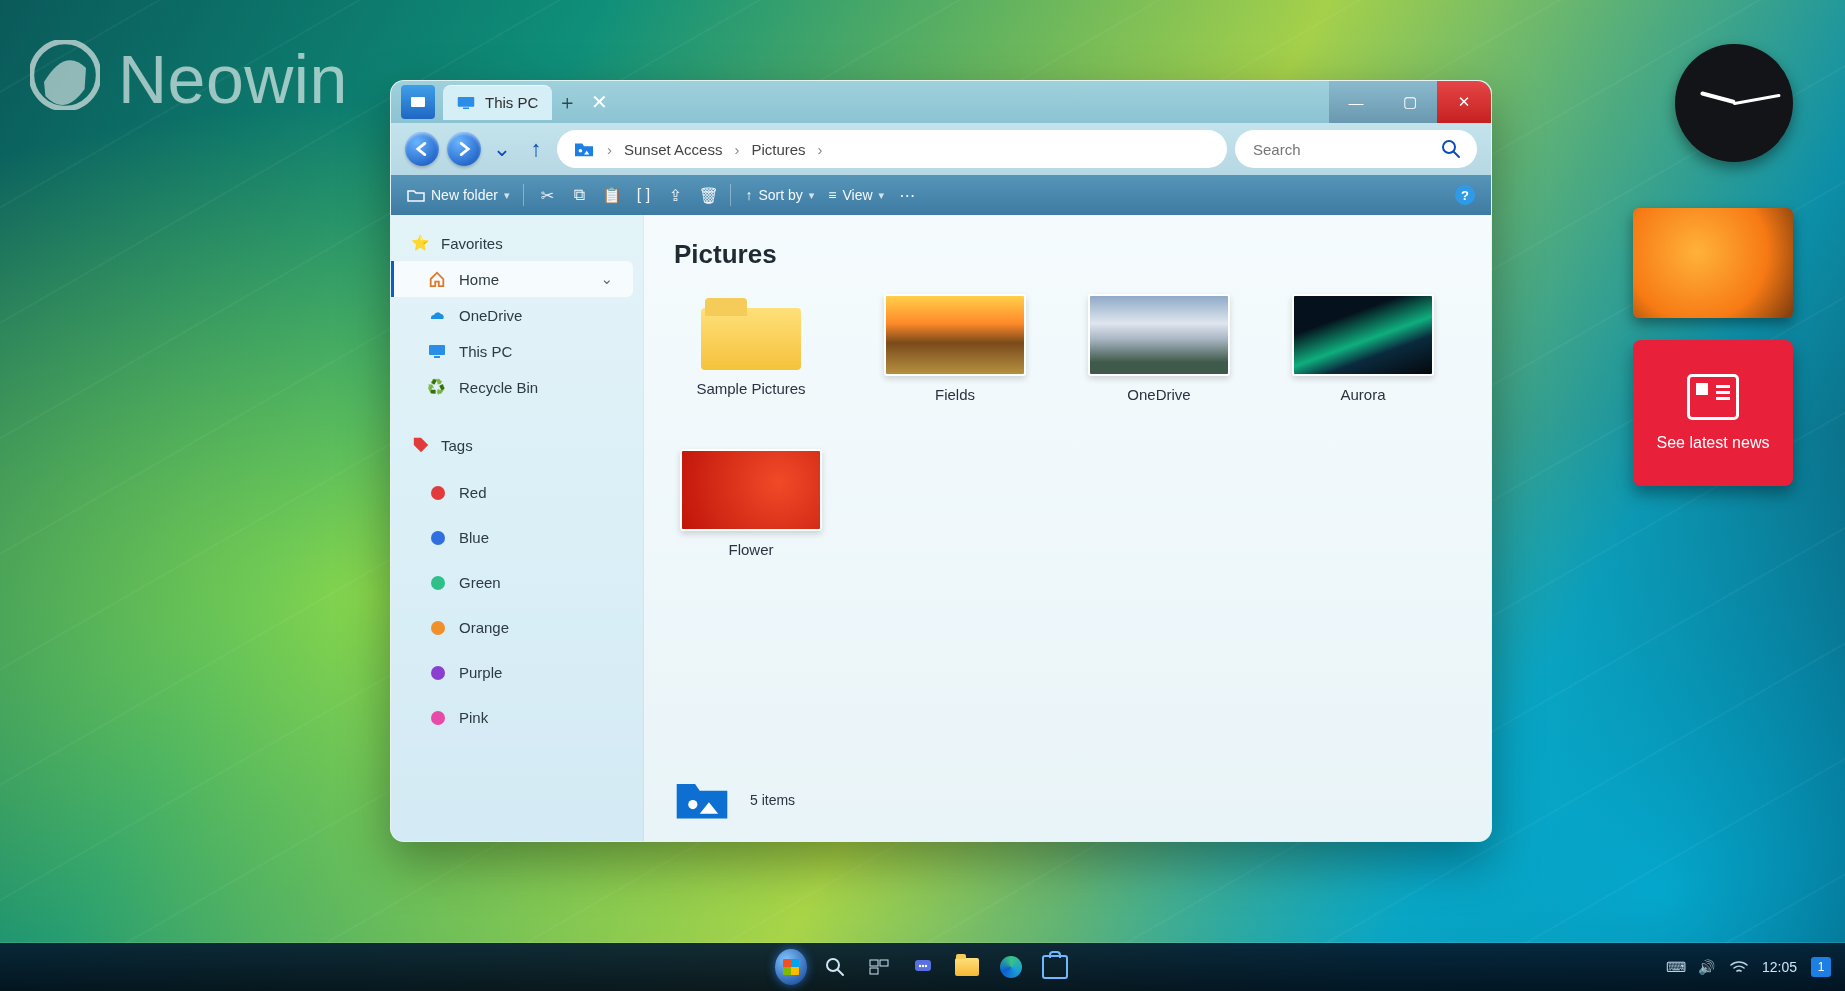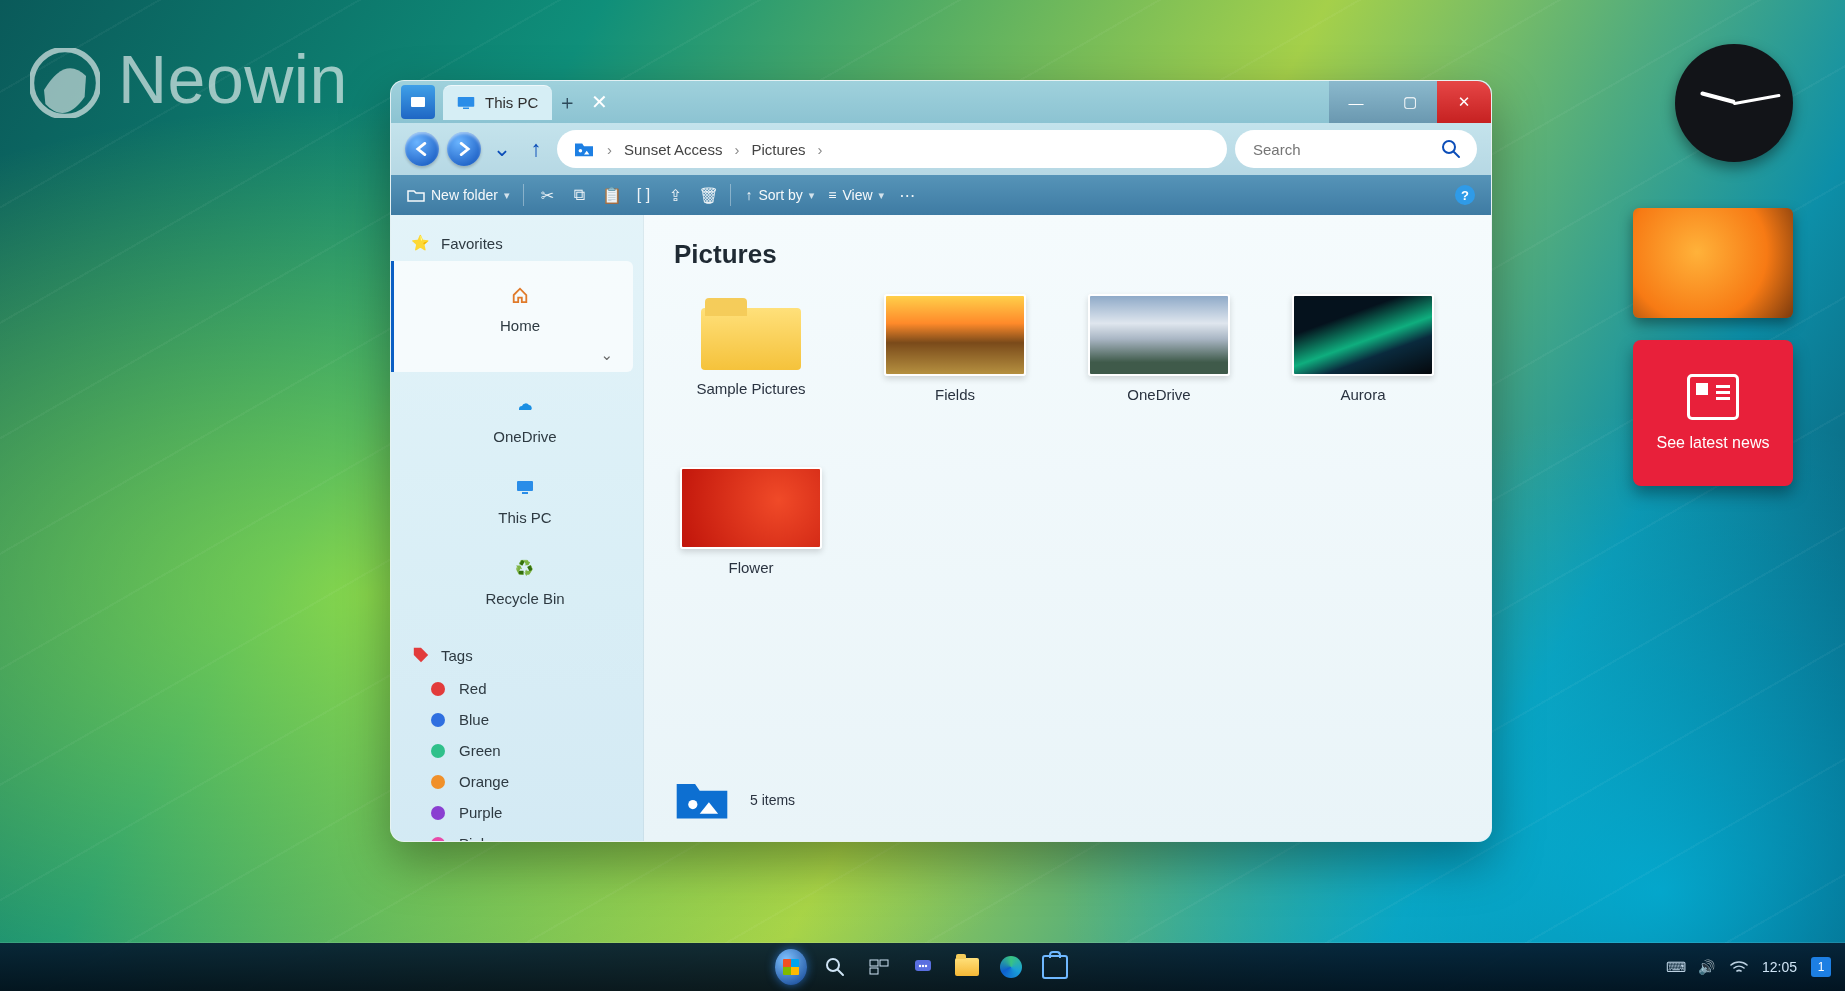--- a/index.html
+++ b/index.html
@@ -30,21 +30,21 @@
     opacity: .5;
     pointer-events: none;
   }
 
   
   #watermark {
     position: absolute;
     top: 40px;
     left: 30px;
     display: flex;
-    align-items: flex-end;
+    align-items: flex-start;
     gap: 18px;
     color: rgba(255,255,255,0.6);
     font-size: 68px;
     font-weight: 300;
     letter-spacing: .5px;
   }
   #watermark svg { width: 70px; height: 70px; }
 
   
   #window {
@@ -212,49 +212,48 @@
     font-size: 15px;
     color:#2e3a42;
   }
   .section-hdr {
     display:flex; align-items:center; gap:10px;
     padding: 8px 20px;
     font-weight:500;
   }
   .side-item {
     display:flex; align-items:center; gap:12px;
-    padding: 24px 20px 8px 36px;
+    padding: 8px 20px 8px 36px;
     cursor:pointer;
-    flex-direction:column;
   }
   .side-item.selected {
     background: rgba(255,255,255,0.7);
     border-left: 3px solid #0b5fc4;
     padding-left:33px;
     border-radius: 0 6px 6px 0;
     margin-right:10px;
   }
   .chev-right { margin-left:auto; color:#666; }
   .side-icon { width:20px; height:20px; display:flex; align-items:center; justify-content:center; }
   .dot { width:14px; height:14px; border-radius:50%; }
-  .tag-item { display:flex; align-items:center; gap:14px; padding: 7px 20px 7px 40px; cursor:pointer;}
+  .tag-item { display:flex; align-items:center; gap:14px; padding: 7px 20px 7px 40px; cursor:pointer;margin-top:14px;}
 
   
   #main {
     flex:1;
     background: linear-gradient(180deg,#f5fbfd,#e9f4f8);
     padding: 24px 30px 18px;
     display:flex;
     flex-direction:column;
   }
   #main h2 { margin:0 0 24px 0; font-size:26px; font-weight:700; color:#1f2a33; }
   #grid {
     display:grid;
     grid-template-columns: repeat(4, 154px);
-    gap: 64px 50px;
+    gap: 46px 50px;
   }
   .item { display:flex; flex-direction:column; align-items:center; gap:10px; cursor:pointer;}
   .thumb {
     width:138px; height:78px;
     border-radius:3px;
     box-shadow: 0 3px 6px rgba(0,0,0,.15);
     border: 2px solid #fff;
   }
   .item-label { font-size:15px; color:#2a3340; }
 

